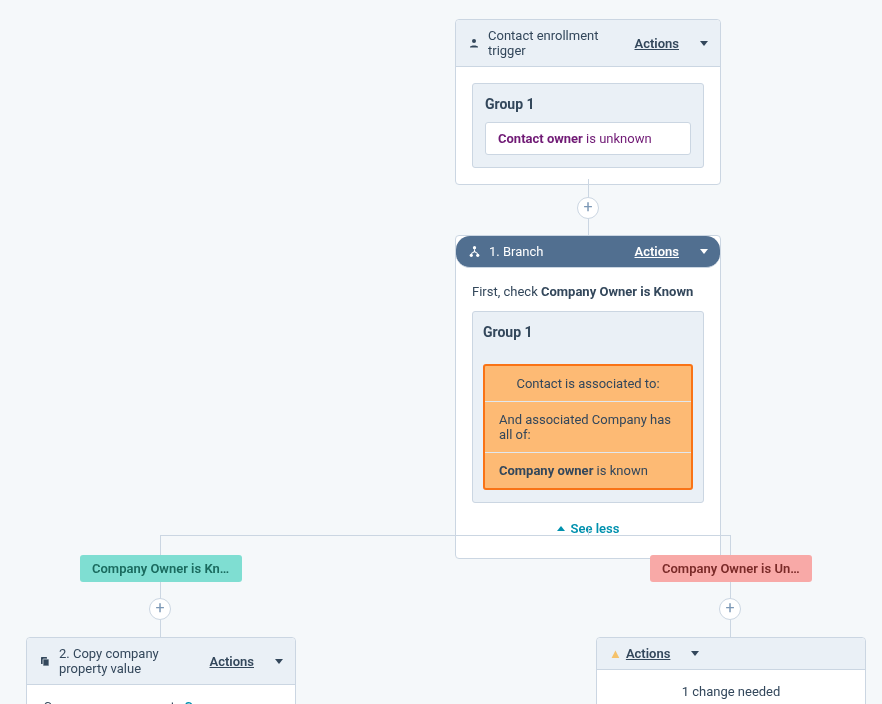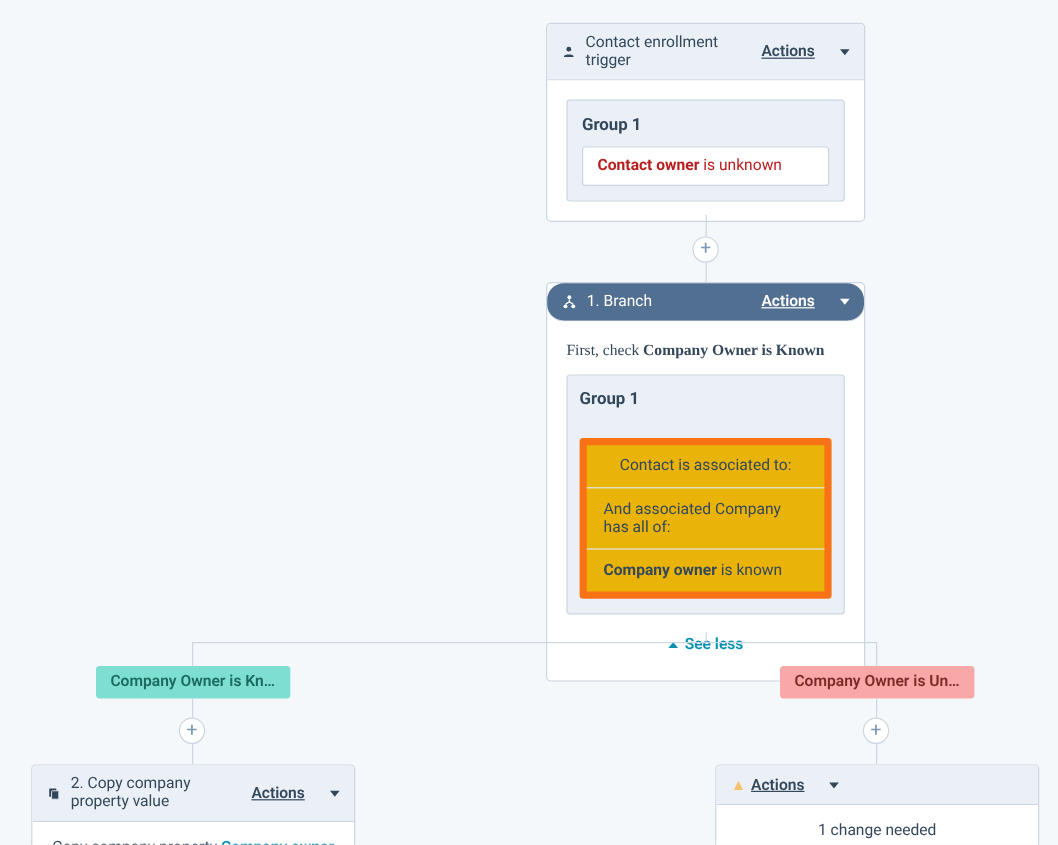--- a/index.html
+++ b/index.html
@@ -63,25 +63,25 @@
     border-radius: 3px;
     padding: 12px;
   }
   .group-title { font-weight: 700; font-size: 14px; margin-bottom: 10px; color:#33475b; }
   .filter-row {
     background: #fff;
     border: 1px solid #cbd6e2;
     border-radius: 3px;
     padding: 8px 12px;
     font-size: 13px;
-    color:#b91c1c;
+    color:#701a75;
   }
   .inner-white {
-    background: #eab308;
-    border: 6px solid #f97316;
+    background: #fdba74;
+    border: 2px solid #f97316;
     border-radius: 3px;
     margin-top: 24px;
     font-size: 13px;
   }
   .inner-white .sect { padding: 10px 14px; }
   .inner-white .sect + .sect { border-top: 1px solid #e1e8ef; }
   .sub-indent { margin-top: 4px; font-weight: 700; text-align:center; }
   .see-less {
     text-align: center;
     padding: 18px 0 6px 0;
@@ -175,21 +175,21 @@
     <span class="title">
       <span>1.</span>
       <span>Branch</span>
     </span>
     <span class="actions-link">
       <span>Actions</span>
       <span class="chev"></span>
     </span>
   </div>
   <div class="card-body">
-    <div style="font-size:13px; margin-bottom:12px;font-family:Liberation Serif, serif;">
+    <div style="font-size:13px; margin-bottom:12px;">
       <span>First, check </span><b>Company Owner is Known</b>
     </div>
     <div class="group-box" style="padding:12px 10px;">
       <div class="group-title">Group 1</div>
       <div class="inner-white">
         <div class="sect" style="text-align:center;">
           <div>Contact is associated to:</div>
         </div>
         <div class="sect" style="text-align:left;">
           <div>And associated Company has all of:</div>

